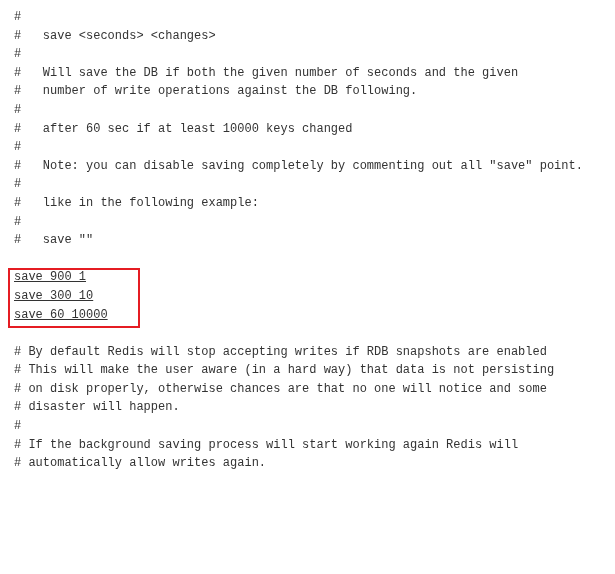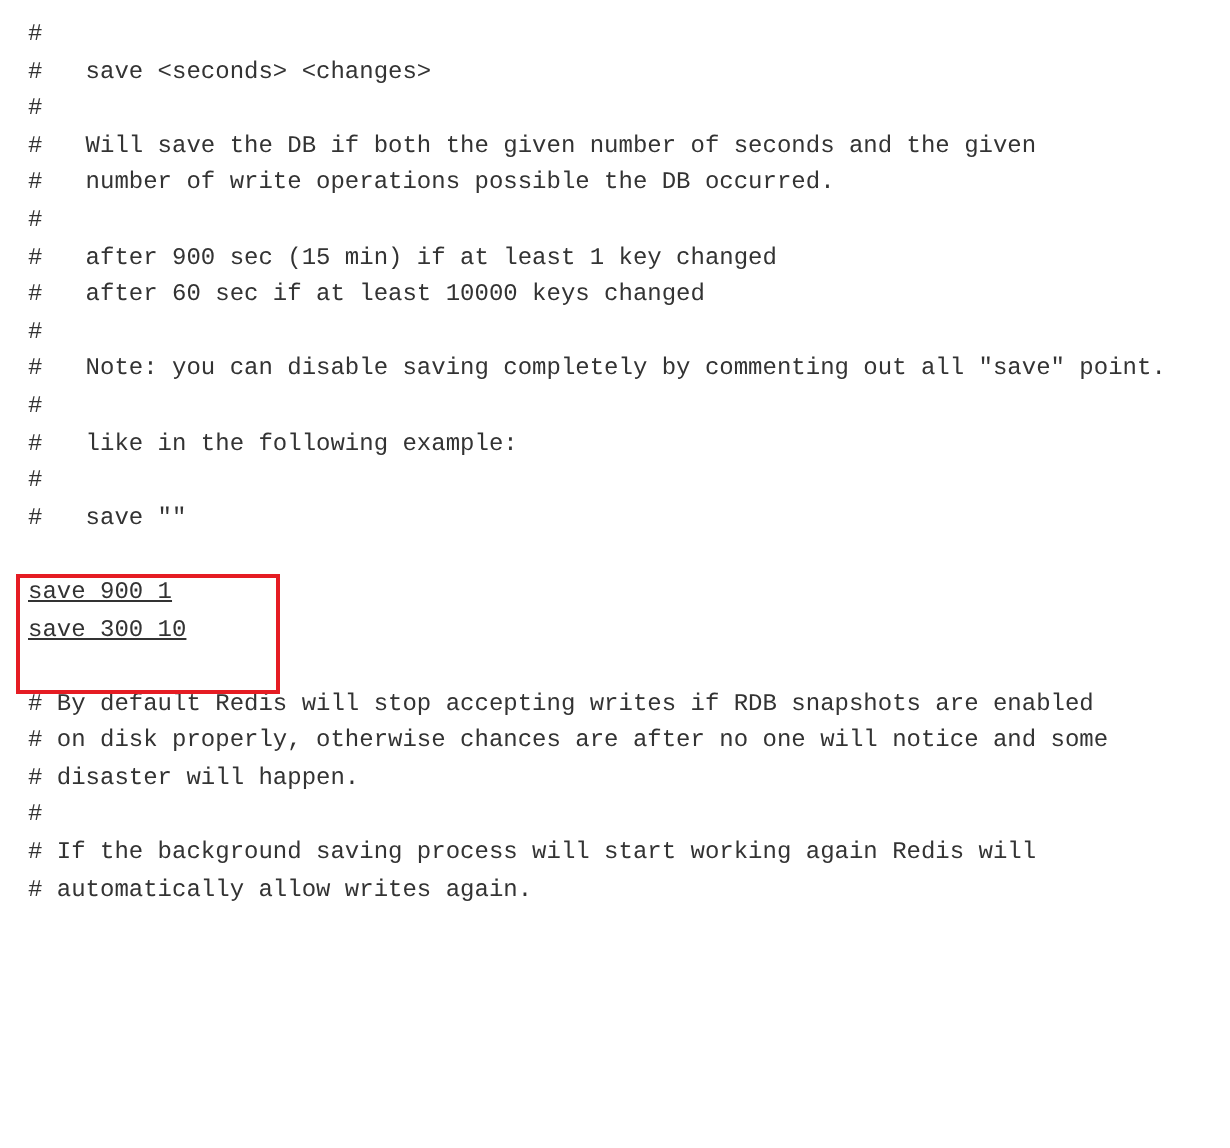--- a/index.html
+++ b/index.html
@@ -32,45 +32,46 @@
 </head>
 <body>
 
 
 
 <div id="b1">
     <div class="line">#</div>
     <div class="line">#   save &lt;seconds&gt; &lt;changes&gt;</div>
     <div class="line">#</div>
     <div class="line">#   Will save the DB if both the given number of seconds and the given</div>
-    <div class="line">#   number of write operations possible the DB occurred.</div>
+    <div class="line">#   number of write operations against the DB following.</div>
     <div class="line">#</div>
-    <div class="line">#   after 900 sec (15 min) if at least 1 key changed</div>
     <div class="line">#   after 60 sec if at least 10000 keys changed</div>
     <div class="line">#</div>
     <div class="line">#   Note: you can disable saving completely by commenting out all "save" point.</div>
     <div class="line">#</div>
     <div class="line">#   like in the following example:</div>
     <div class="line">#</div>
     <div class="line">#   save ""</div>
     <div class="line">&nbsp;</div>
   </div>
 
 <div class="box-wrap">
   <div id="hl">
       <div class="line">save 900 1</div>
       <div class="line">save 300 10</div>
+      <div class="line">save 60 10000</div>
     </div>
   <div class="red-box"></div>
 </div>
 
 <div id="b2">
     <div class="line">&nbsp;</div>
     <div class="line"># By default Redis will stop accepting writes if RDB snapshots are enabled</div>
-    <div class="line"># on disk properly, otherwise chances are after no one will notice and some</div>
+    <div class="line"># This will make the user aware (in a hard way) that data is not persisting</div>
+    <div class="line"># on disk properly, otherwise chances are that no one will notice and some</div>
     <div class="line"># disaster will happen.</div>
     <div class="line">#</div>
     <div class="line"># If the background saving process will start working again Redis will</div>
     <div class="line"># automatically allow writes again.</div>
   </div>
 
 
 
 
 

